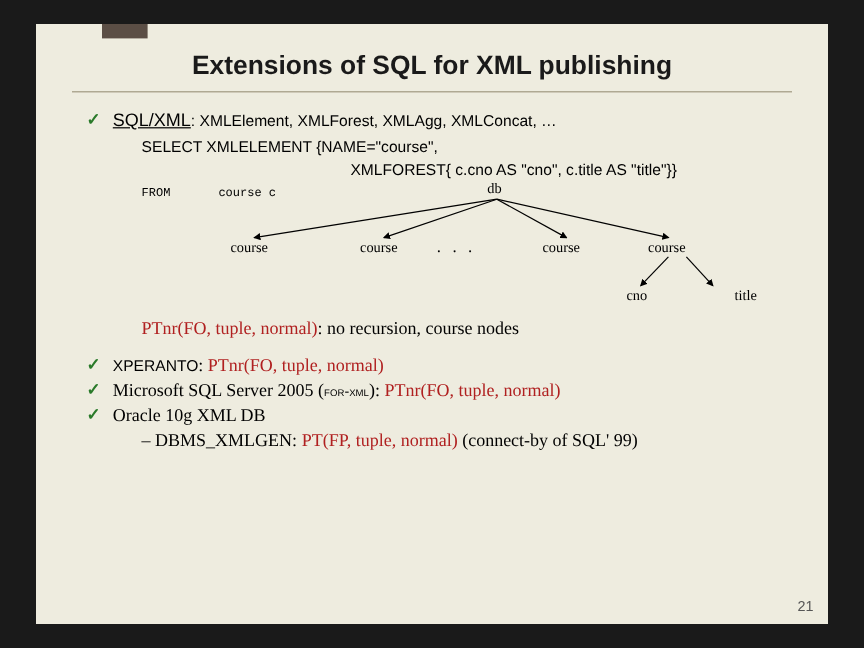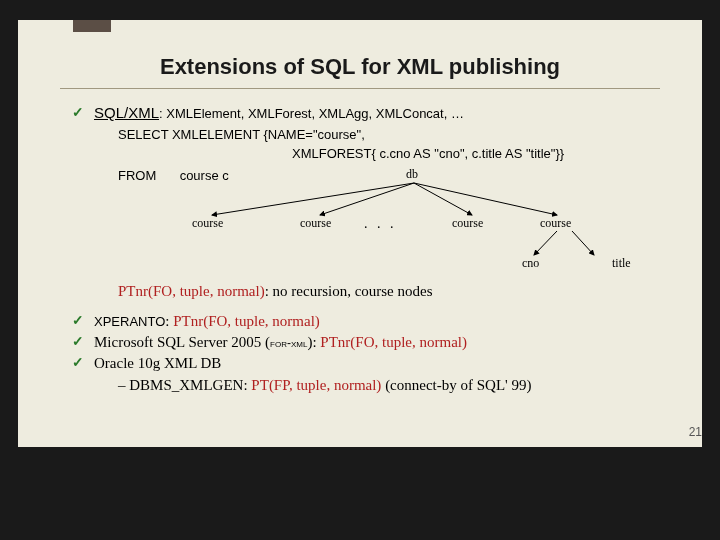--- a/index.html
+++ b/index.html
@@ -8,23 +8,23 @@
     background: #1a1a1a;
     width: 720px;
     height: 540px;
     font-family: Georgia, 'Times New Roman', serif;
     color: #000;
   }
   .slide {
     position: relative;
     background: #eeecdf;
     width: 660px;
-    height: 403px;
+    height: 500px;
     margin: 20px auto;
-    padding: 12px;
+    padding: 0;
   }
   .decor-square {
     position: absolute;
     top: 0;
     left: 55px;
     width: 38px;
     height: 12px;
     background: #5b4e45;
   }
   .title {
@@ -67,22 +67,22 @@
   }
   .sub2 {
     padding-left: 220px;
     margin-top: 2px;
     font-family: Arial, sans-serif;
     font-size: 13px;
   }
   .from-line {
     padding-left: 46px;
     margin-top: 4px;
-    font-family: Liberation Sans, sans-serif;
-    font-size: 13px;
+    font-family: Liberation Mono, monospace;
+    font-size: 10px;
   }
   .from-kw {
     display: inline-block;
     width: 58px;
   }
   .diagram {
     position: relative;
     height: 112px;
     margin-top: -16px;
     margin-bottom: 2px;
@@ -112,21 +112,21 @@
   }
   .sc { font-variant: small-caps; font-size: 15px; }
   .dash-sub {
     padding-left: 46px;
     font-family: 'Times New Roman', serif;
     font-size: 15px;
     margin-top: 0;
   }
   .slidenum {
     position: absolute;
-    right: 0;
+    right: 12px;
     bottom: 8px;
     font-size: 12px;
     color: #555;
     font-family: Arial, sans-serif;
   }
   .dots {
     font-size: 14px;
     letter-spacing: 3px;
   }
 </style>

